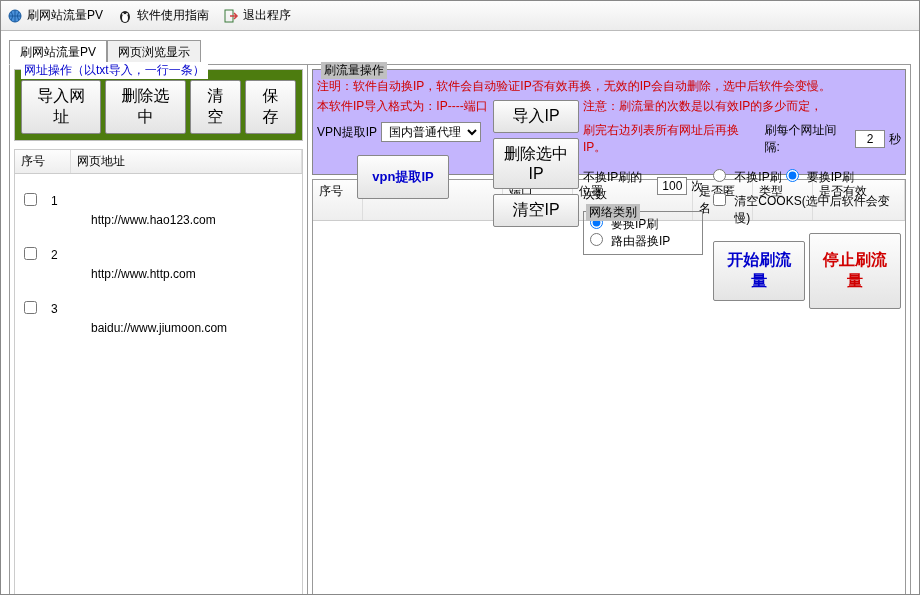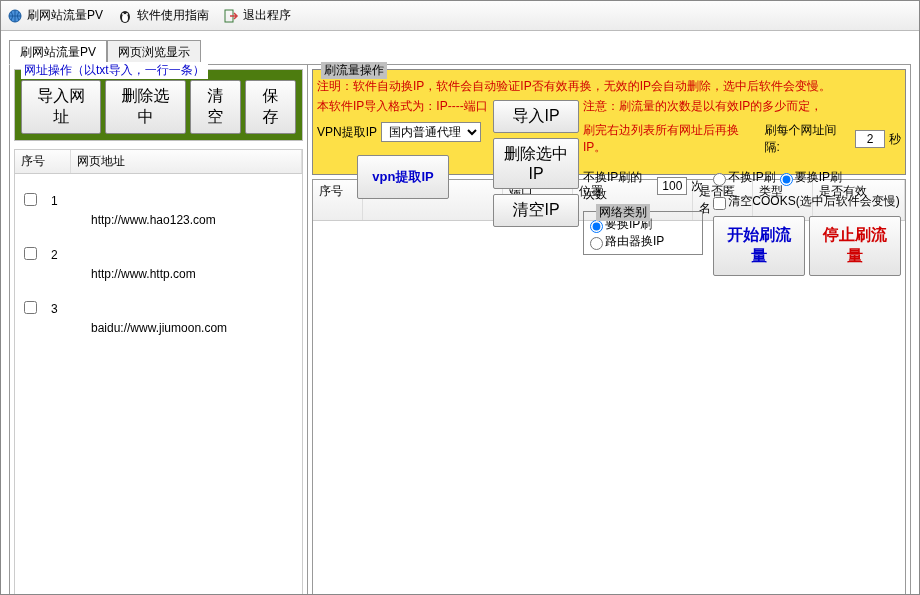--- a/index.html
+++ b/index.html
@@ -20,38 +20,38 @@
 .left-panel .fieldset { background: #4d7c0f; border: 1px solid #c0c0c0; }
 .btn-row { display: flex; gap: 4px; margin-top: 4px; }
 .btn { border: 1px solid #888; background: linear-gradient(#fdfdfd, #e4e4e4); padding: 5px 10px; cursor: pointer; font-size: 16px; border-radius: 2px; }
 .url-table { flex: 1; margin: 4px; border: 1px solid #ccc; overflow: auto; background: #fff; }
 .url-table-head { display: flex; background: linear-gradient(#fdfdfd, #eee); border-bottom: 1px solid #ccc; }
 .url-table-head div { padding: 3px 6px; border-right: 1px solid #ddd; }
 .url-row { display: flex; align-items: center; padding: 1px 0; }
 .url-row .cb { width: 30px; text-align: center; }
 .url-row .num { width: 40px; padding-left: 6px; }
 .url-row .addr { flex: 1; padding-left: 6px; margin-top: 38px; }
-.ops-panel { background: #fde047; border: 1px solid #888; margin: 4px; padding: 4px; position: relative; height: 106px; }
+.ops-panel { background: #c4b5fd; border: 1px solid #888; margin: 4px; padding: 4px; position: relative; height: 106px; }
 .ops-legend { position: absolute; top: -8px; left: 8px; background: #c0c0c0; padding: 0 3px; }
 .red-text { color: #d00000; }
 .blue-text { color: #0000cc; }
 .ops-row { margin: 3px 0; display: flex; align-items: center; gap: 4px; }
 .ops-inner { display: flex; gap: 4px; }
 .ops-col { display: flex; flex-direction: column; gap: 4px; }
 select, input[type=text] { border: 1px solid #888; font-size: 12px; padding: 1px 3px; background: #fff; }
 .small-input { width: 30px; text-align: center; }
 .big-btn { border: 1px solid #888; background: linear-gradient(#fdfdfd, #e4e4e4); padding: 12px 14px; font-size: 13px; font-weight: bold; cursor: pointer; border-radius: 2px; }
 .start-btn { color: #0000cc; font-weight: bold; padding: 8px 10px; }
-.stop-btn { color: #d00000; font-weight: bold; padding: 8px 10px; }
+.stop-btn { color: #d00000; font-weight: bold; padding: 16px 10px; }
 .radio-group { border: 1px solid #888; padding: 4px 6px; position: relative; }
-.radio-legend { position: absolute; top: -8px; left: 12px; background: #c0c0c0; padding: 0 3px; font-size: 12px; }
+.radio-legend { position: absolute; top: -8px; left: 2px; background: #c0c0c0; padding: 0 3px; font-size: 12px; }
 .ip-table-wrap { flex: 1; margin: 0 4px 4px 4px; border: 1px solid #999; background: #fff; overflow: hidden; }
 .ip-table-head { display: flex; background: linear-gradient(#fdfdfd, #eee); border-bottom: 1px solid #ccc; }
 .ip-table-head div { padding: 3px 6px; border-right: 1px solid #ddd; }
-label { display: flex; align-items: flex-end; gap: 2px; }
+label { display: flex; align-items: flex-start; gap: 8px; }
 </style>
 </head>
 <body>
 
 <div class="toolbar">
   <div class="tool-item">
     <span class="tool-icon"><svg viewBox="0 0 16 16">
           <circle cx="8" cy="8" r="6" fill="#4a90d9" stroke="#1a5a9e"></circle>
           <path d="M2 8h12M8 2v12M4 4c2 3 2 5 0 8M12 4c-2 3-2 5 0 8" stroke="#1a5a9e" fill="none"></path>
         </svg></span>

